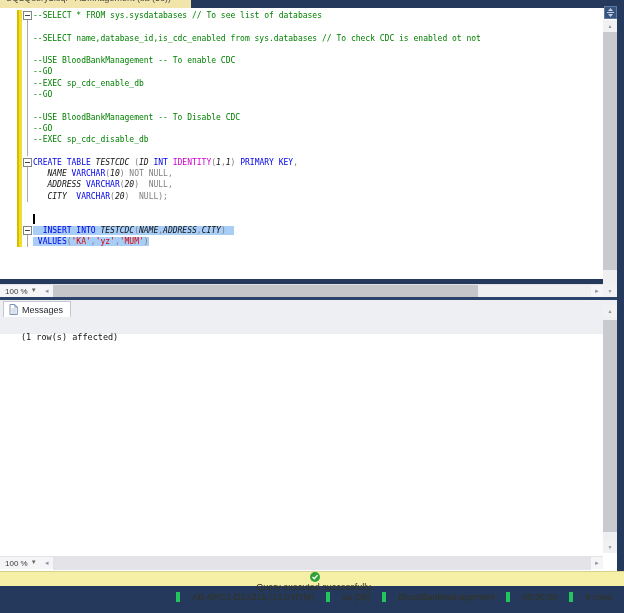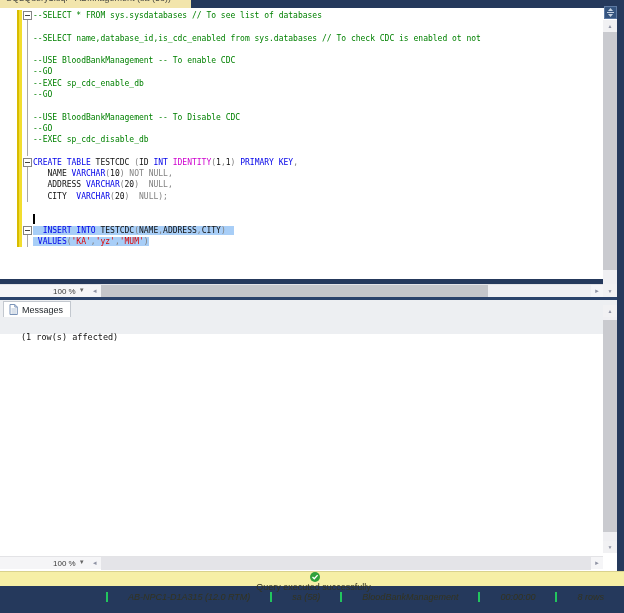--- a/index.html
+++ b/index.html
@@ -20,21 +20,21 @@
                 background:#F2DD2E; border-left:2px solid #D8BC00; }
   .ol-line { position:absolute; left:27px; width:1px; background:#A8A8A8; }
   .ol1 { top:12px; height:136px; } .ol2 { top:159px; height:35px; } .ol3 { top:227px; height:12px; }
   .fold-box { position:absolute; left:23px; width:9px; height:9px; background:#fff; border:1px solid #848484; }
   .fold-box::after { content:""; position:absolute; left:1px; top:3px; width:5px; height:1px; background:#444; }
 
   .code { position:absolute; left:33px; top:2px; font-family:"DejaVu Sans Mono", monospace;
           font-size:8px; line-height:11.3px; white-space:pre; color:#111; }
   .ln { height:11.3px; }
   .cm { color:#008000; } .kw { color:#0000E8; } .fn { color:#CE00CE; }
-  .st { color:#E00000; } .gr { color:#808080; } .id { color:#111; }
+  .st { color:#E00000; } .gr { color:#808080; } .id { color:#111;font-style:italic; }
   .sel-span { background:#A8CEF7; }
   .sel-nl { padding-right:8px;margin-top:17px; }
   .text-caret { position:absolute; left:33px; width:1.5px; height:10px; background:#000; }
 
   
   .sb-arrow { position:absolute; width:14px; display:flex; align-items:center; justify-content:center;
               font-size:7px; color:#8E92A3; background:#F1F1F3; }
   .sb-track { position:absolute; width:14px; background:#EFEFF2; }
   .sb-thumb { position:absolute; width:14px; background:#C9CACF; }
 
@@ -42,21 +42,21 @@
                   border:1px solid #5F7BA4; display:flex; align-items:center; justify-content:center; }
   .ed-up   { left:603px; top:12px;  height:12px; }
   .ed-track{ left:603px; top:24px;  height:252px; }
   .ed-thumb{ left:603px; top:24px;  height:238px; }
   .ed-down { left:603px; top:276px; height:13px; }
 
   .bottombar { position:absolute; left:0; width:603px; height:13px; background:#F5F5F7;
                border-top:1px solid #E3E3E6; display:flex; align-items:center; }
   .ed-bottombar { top:276px; }
   .zoom-ctl { display:flex; align-items:flex-start; gap:3px; padding:0 4px 0 5px; font-size:8px; color:#3A3A3A;
-              min-width:38px;margin-left:48px; }
+              min-width:38px; }
   .zoom-caret { font-size:6px; color:#666; }
   .h-arrow { width:12px; text-align:center; font-size:7px; color:#8E92A3; }
   .h-track { position:relative; flex:1; height:13px; background:#EFEFF2; }
   .h-thumb { position:absolute; left:0; top:0; height:13px; background:#C5C6CA; }
   .ed-hthumb { width:79%; }
   .msg-hthumb { width:100%; background:#E4E4E8; }
 
   .frame-right { position:absolute; left:617px; top:8px; width:7px; height:563px; background:#25395C; }
   .pane-splitter { position:absolute; left:0; top:297px; width:624px; height:3px; background:#2B436B; }
 
@@ -74,21 +74,21 @@
   .msg-thumb{ left:603px; top:20px;  height:212px; }
   .msg-down { left:603px; top:241px; height:12px; }
   .msg-bottombar { top:256px; }
 
   
   .querystatus { position:absolute; left:0; top:571px; width:624px; height:15px; background:#F6EFA6;
                  border-top:1px solid #D9D28D; display:flex; align-items:center; font-size:9px; color:#33331F;flex-direction:column; }
   .qs-check { margin-left:5px; display:flex; }
   .qs-msg { margin-left:5px; }
   .qs-right { margin-left:auto; display:flex; align-items:stretch; height:100%; }
-  .qs-cell { display:flex; align-items:center; padding:0 20px; border-left:2px solid #22c55e; white-space:nowrap;font-style:italic; }
+  .qs-cell { display:flex; align-items:center; padding:0 12px; border-left:4px solid #22c55e; white-space:nowrap; }
 
   
   .statusbar { position:absolute; left:0; top:586px; width:624px; height:27px; background:#25395C;
                color:#CBD4E2; font-size:9.5px; }
   .statusbar span { position:absolute; top:11px; }
   .sb-ln  { left:317px; } .sb-col { left:418px; } .sb-ch { left:518px; } .sb-ins { left:596px; }
   .frag { position:absolute; left:18px; top:22px; width:15px; height:5px; background:#AEB3B8;
           border-radius:2px 2px 0 0; }
 </style>
 </head>

